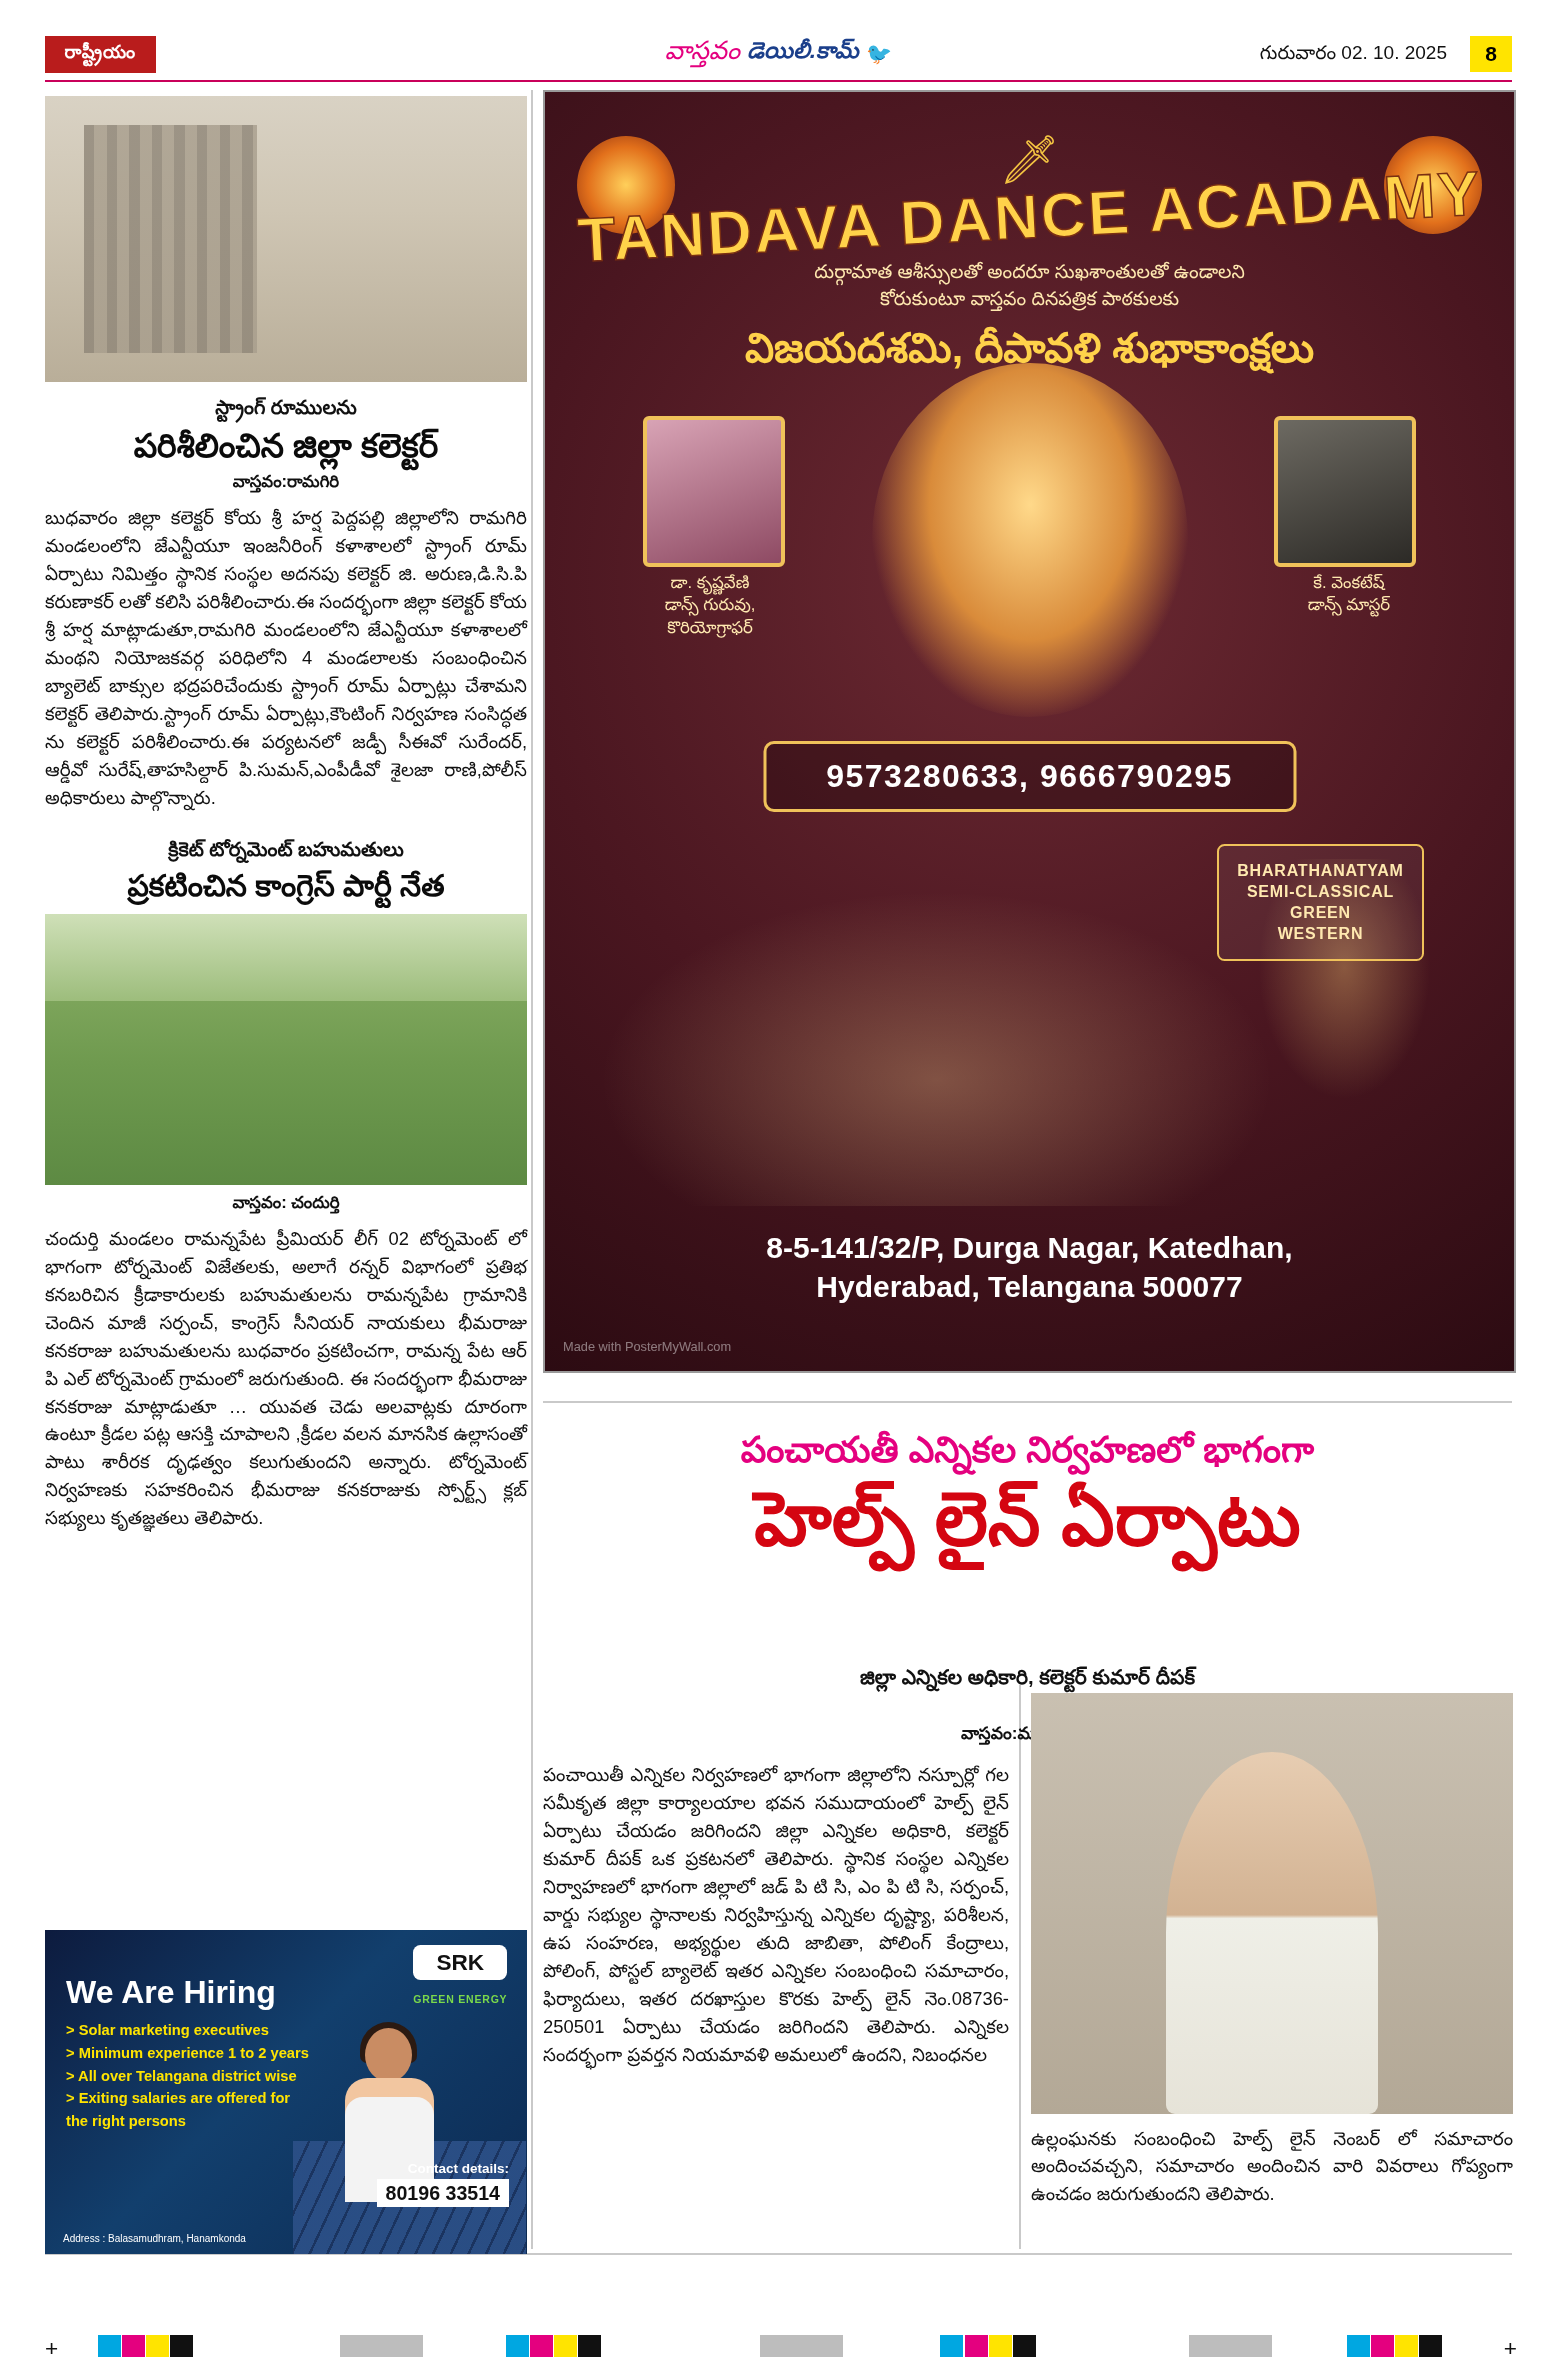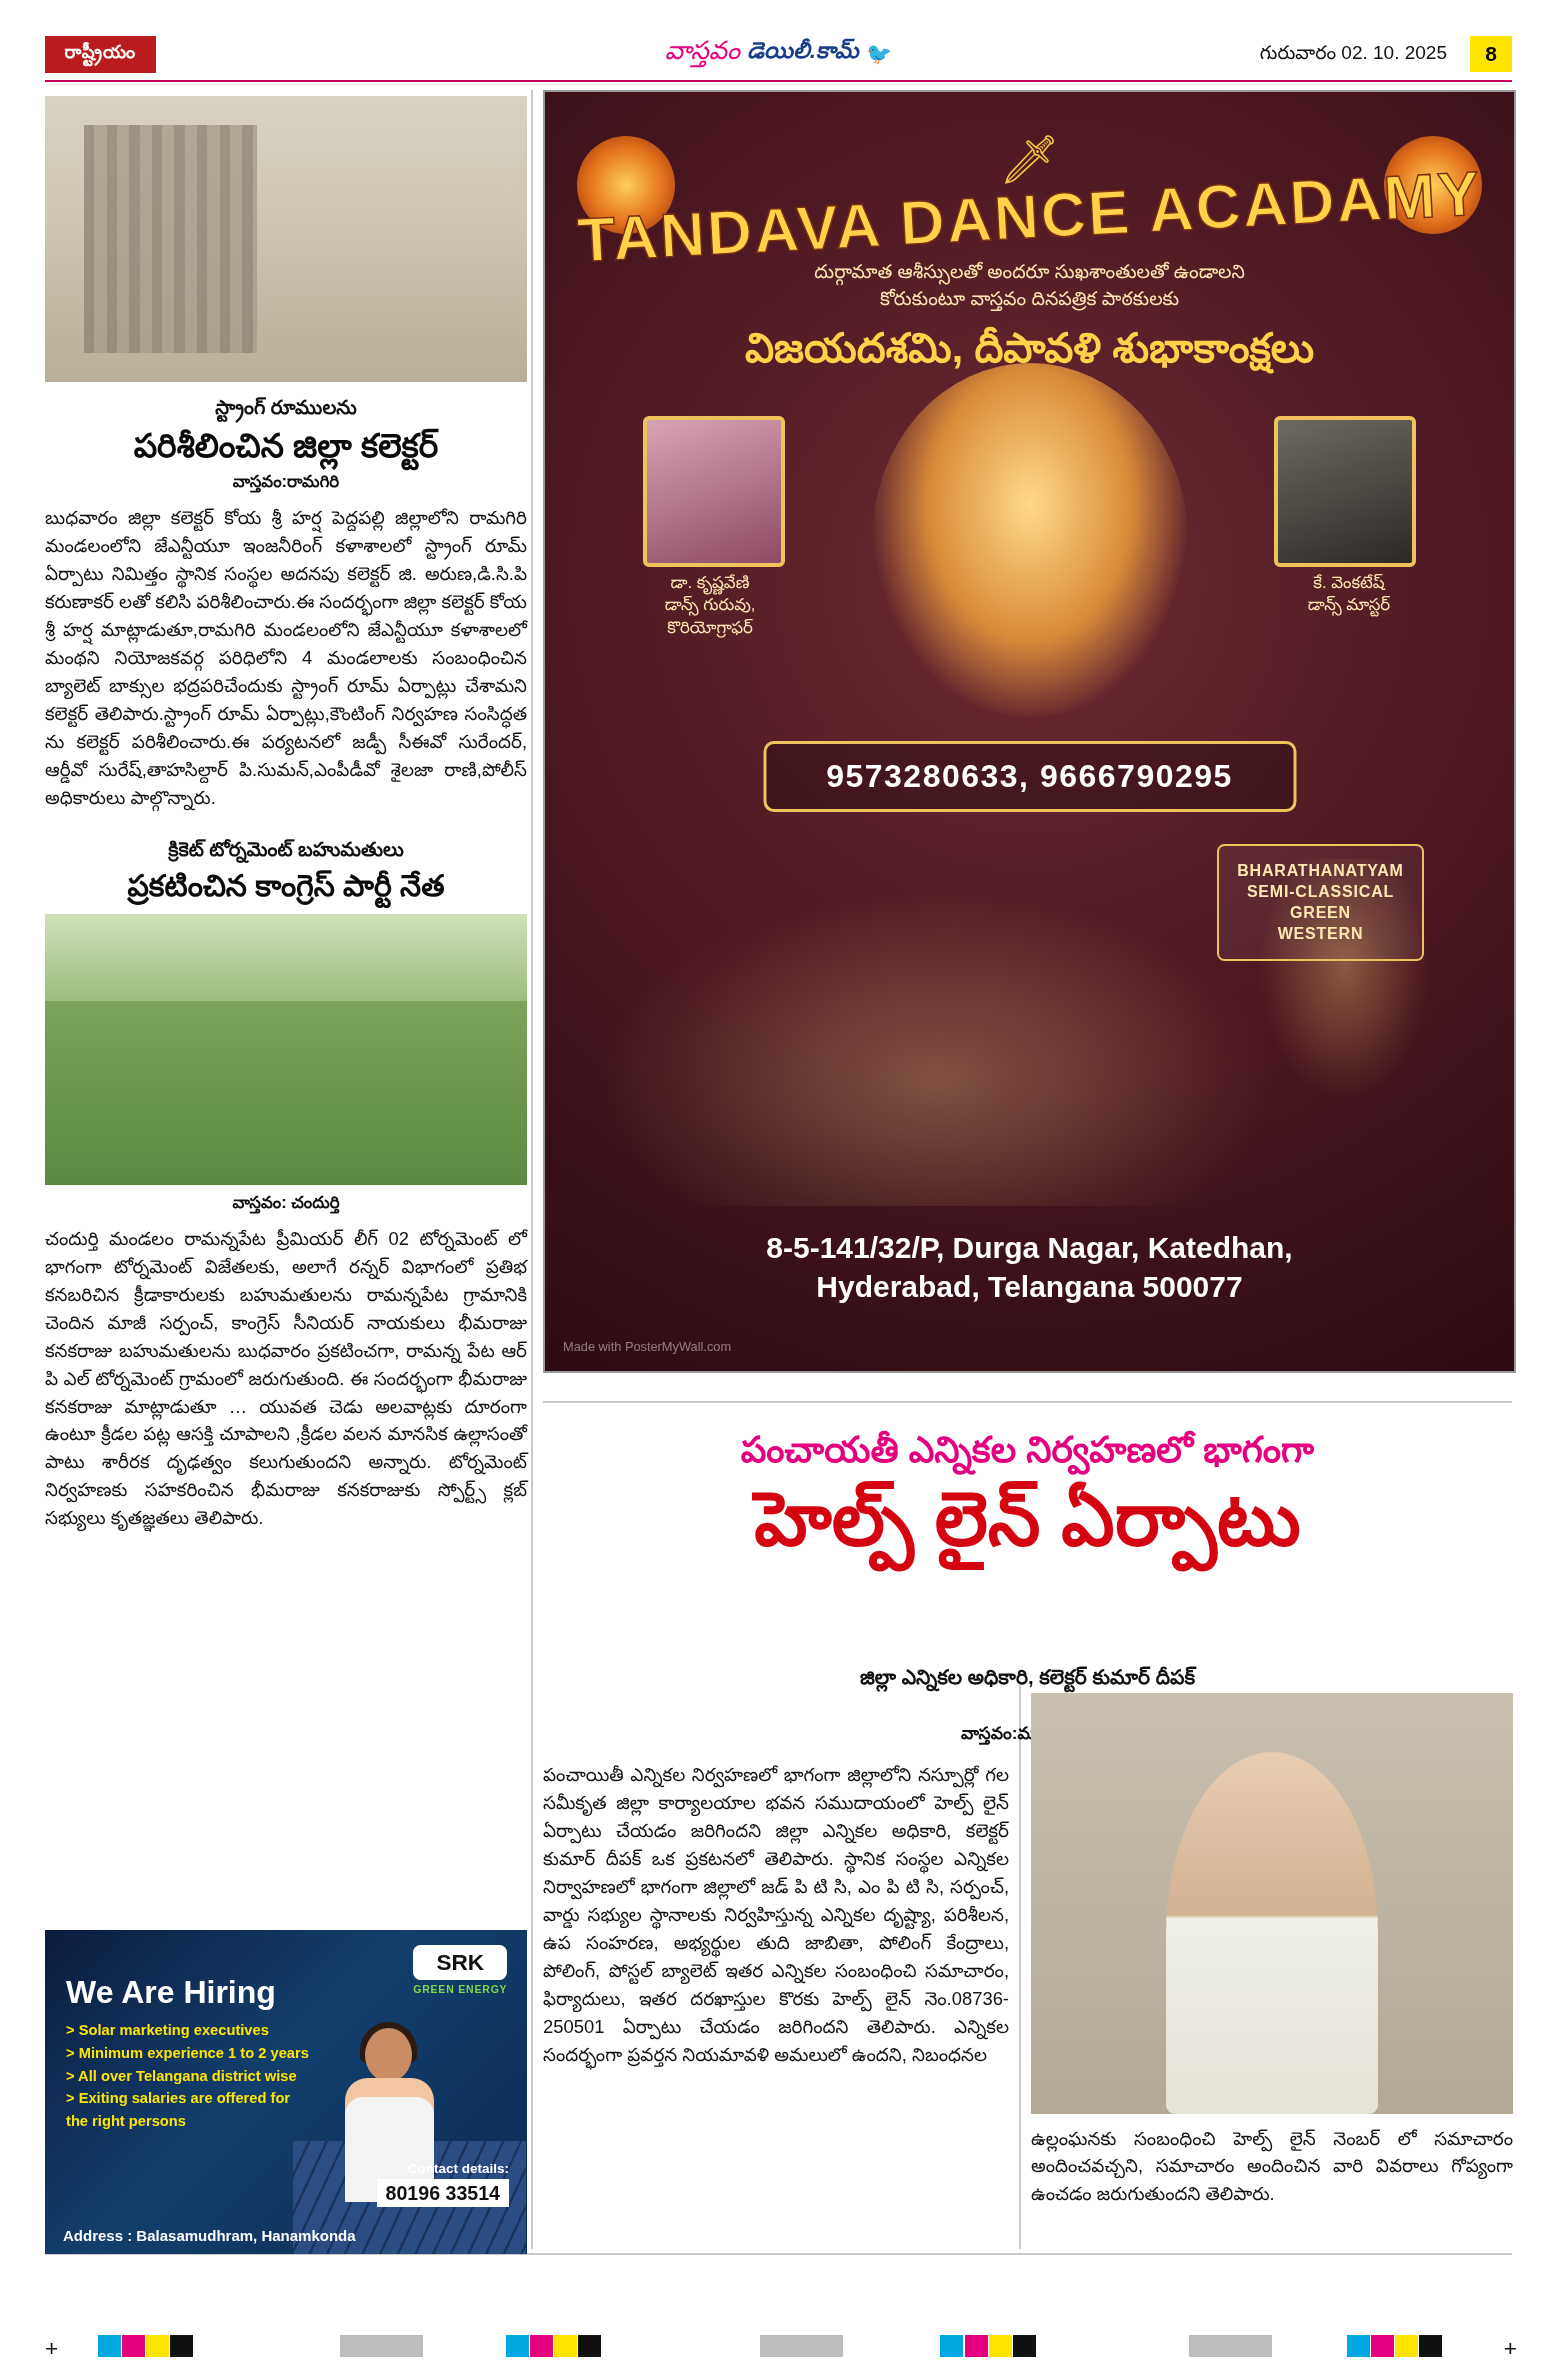--- a/index.html
+++ b/index.html
@@ -34,24 +34,24 @@
   .body p{margin:0 0 7.5px;}
 
   
   .hiring{position:absolute;left:45px;top:1930px;width:482px;height:324px;
           background:linear-gradient(135deg,#0d1b3e 0%,#123f6d 45%,#0c2a52 100%);overflow:hidden;}
   .hiring .h1{position:absolute;left:21px;top:44px;color:#fff;font-size:32px;font-weight:bold;}
   .hiring ul{position:absolute;left:21px;top:89px;margin:0;padding:0;list-style:none;}
   .hiring li{color:#ffe400;font-size:14.7px;font-weight:bold;line-height:1.55;}
   .hiring .srk{position:absolute;right:19.6px;top:15px;text-align:center;}
   .srk-badge{background:#fff;border-radius:7.5px;padding:4.5px 12px;font-size:22.6px;font-weight:bold;color:#111;}
-  .srk-sub{color:#7bd94b;font-size:10.5px;font-weight:bold;margin-top:3px;letter-spacing:0.8px;}
+  .srk-sub{color:#7bd94b;font-size:10.5px;font-weight:bold;margin-top:13px;letter-spacing:0.8px;}
   .hiring .contact{position:absolute;right:18px;bottom:47px;text-align:right;color:#fff;font-size:13.5px;font-weight:bold;}
   .hiring .phone{background:#fff;color:#111;font-size:19.6px;font-weight:bold;padding:2.3px 9px;display:inline-block;margin-top:3px;}
-  .hiring .addr{position:absolute;left:18px;bottom:10.5px;color:#fff;font-size:15px;font-weight:bold;}
+  .hiring .addr{position:absolute;left:18px;bottom:10.5px;color:#fff;font-size:10px;font-weight:normal;}
   .panels{position:absolute;left:248px;bottom:0;width:233px;height:113px;
           background:repeating-linear-gradient(115deg,#2b4f86 0 13.5px,#1b3460 13.5px 16px);opacity:.95;}
   .lady{position:absolute;right:83px;bottom:53px;width:113px;height:173px;}
   .lady .head{position:absolute;left:34px;top:0;width:47px;height:54px;border-radius:50%;background:#c98c63;}
   .lady .hair{position:absolute;left:29px;top:-6px;width:57px;height:41px;border-radius:30px 30px 7.5px 7.5px;background:#2b1a12;}
   .lady .torso{position:absolute;left:13.5px;top:50px;width:89px;height:124px;border-radius:22.6px 22.6px 0 0;background:#f2c6a0;}
   .lady .shirt{position:absolute;left:13.5px;top:69px;width:89px;height:105px;border-radius:18px 18px 0 0;background:#f3f3f3;}
 
   
   .ad{position:absolute;left:543px;top:90px;width:969px;height:1279px;border:2.3px solid #9a9a9a;

